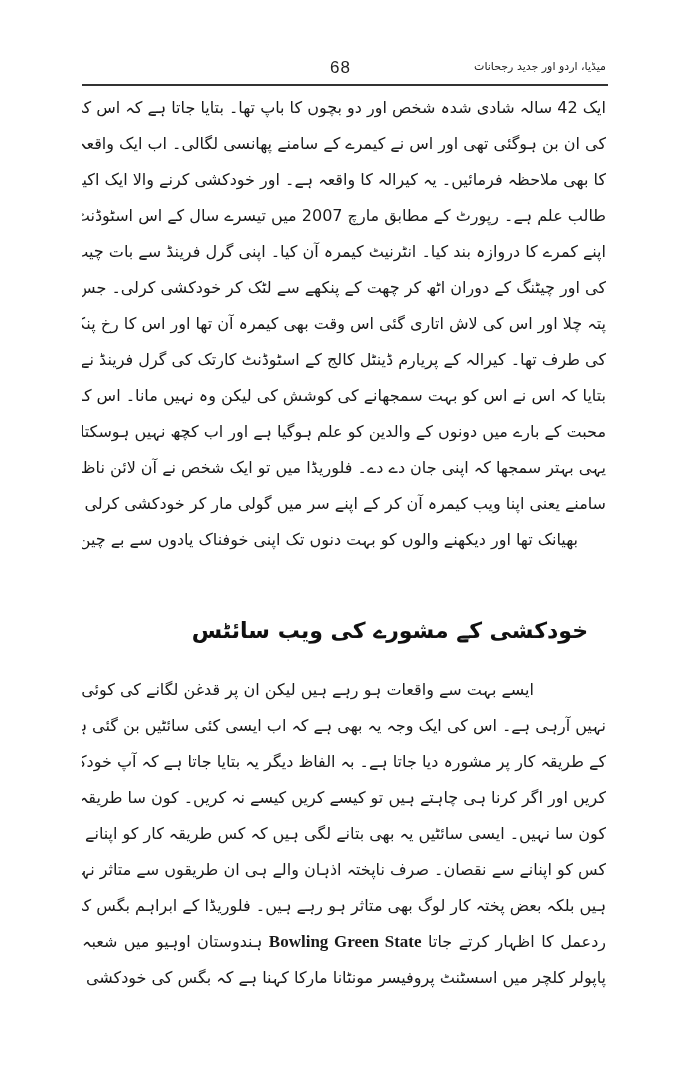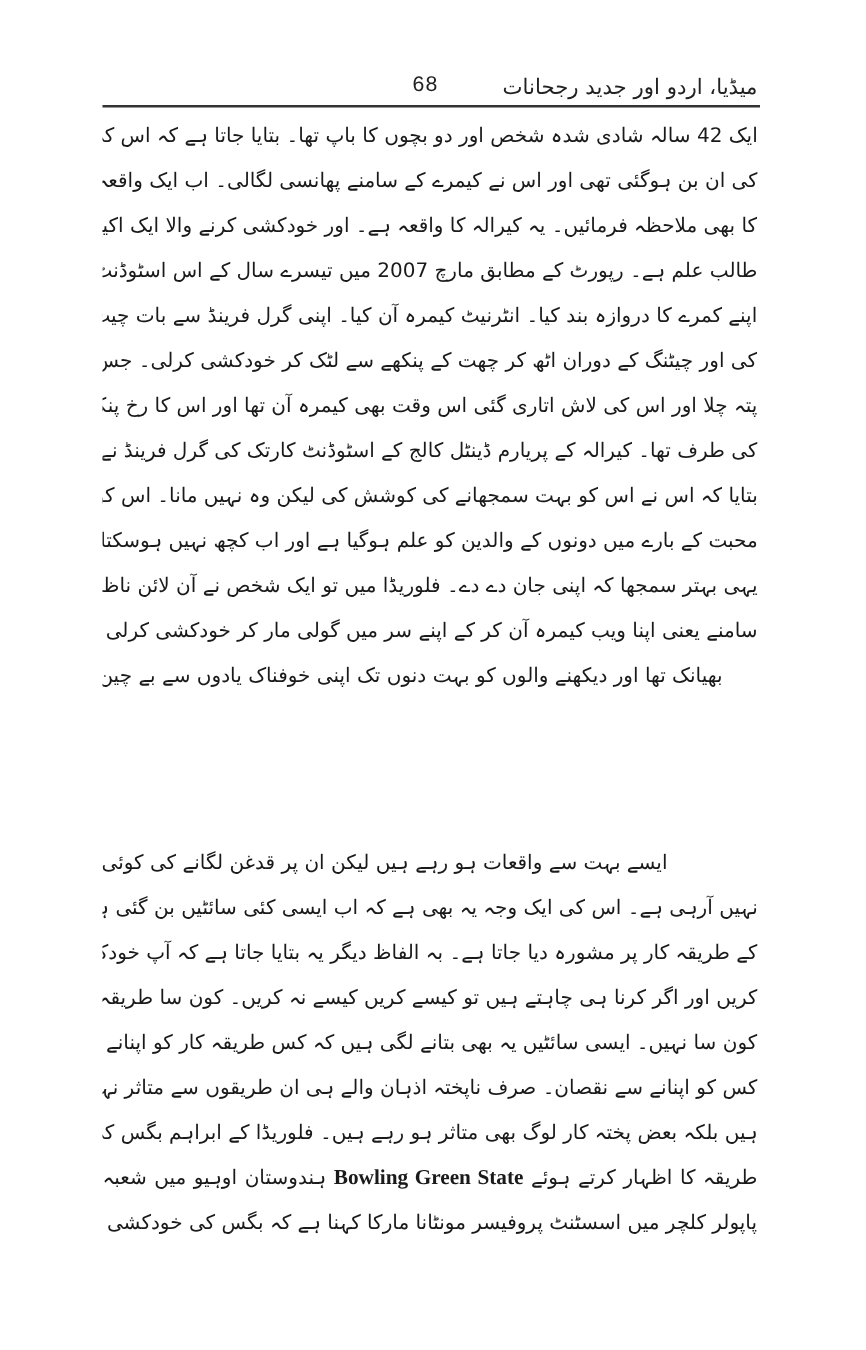--- a/index.html
+++ b/index.html
@@ -25,21 +25,21 @@
     left: 82px;
     width: 524px;
     top: 58px;
     height: 26px;
   }
   .header-title {
     position: absolute;
     right: 0;
     top: 2px;
     direction: rtl;
-    font-size: 17px;
+    font-size: 11px;
     color: #222;
     white-space: nowrap;
     text-align: right;
   }
   .page-number {
     position: absolute;
     left: 248px;
     top: 0;
     font-family: "Liberation Sans", sans-serif;
     font-size: 17px;
@@ -114,30 +114,31 @@
     <div class="line">کی اور چیٹنگ کے دوران اٹھ کر چھت کے پنکھے سے لٹک کر خودکشی کرلی۔ جس وقت لوگوں کو</div>
     <div class="line">پتہ چلا اور اس کی لاش اتاری گئی اس وقت بھی کیمرہ آن تھا اور اس کا رخ پنکھے اور پھندے</div>
     <div class="line">کی طرف تھا۔ کیرالہ کے پریارم ڈینٹل کالج کے اسٹوڈنٹ کارتک کی گرل فرینڈ نے بعد میں</div>
     <div class="line">بتایا کہ اس نے اس کو بہت سمجھانے کی کوشش کی لیکن وہ نہیں مانا۔ اس کو اندیشہ تھا کہ اس کی</div>
     <div class="line">محبت کے بارے میں دونوں کے والدین کو علم ہوگیا ہے اور اب کچھ نہیں ہوسکتا۔ لہٰذا اس نے</div>
     <div class="line">یہی بہتر سمجھا کہ اپنی جان دے دے۔ فلوریڈا میں تو ایک شخص نے آن لائن ناظرین کے</div>
     <div class="line">سامنے یعنی اپنا ویب کیمرہ آن کر کے اپنے سر میں گولی مار کر خودکشی کرلی۔ یہ واقعہ انتہائی</div>
     <div class="line last-indent">بھیانک تھا اور دیکھنے والوں کو بہت دنوں تک اپنی خوفناک یادوں سے بے چین کرتا رہا۔</div>
   </div>
 
+  <div class="section-heading">خودکشی کے مشورے کی ویب سائٹس</div>
 
   <div class="body-text" style="top:672px;">
     <div class="line indent">ایسے بہت سے واقعات ہو رہے ہیں لیکن ان پر قدغن لگانے کی کوئی صورت نظر</div>
     <div class="line">نہیں آرہی ہے۔ اس کی ایک وجہ یہ بھی ہے کہ اب ایسی کئی سائٹیں بن گئی ہیں جہاں خودکشی</div>
     <div class="line">کے طریقہ کار پر مشورہ دیا جاتا ہے۔ بہ الفاظ دیگر یہ بتایا جاتا ہے کہ آپ خودکشی کریں یا نہ</div>
     <div class="line">کریں اور اگر کرنا ہی چاہتے ہیں تو کیسے کریں کیسے نہ کریں۔ کون سا طریقہ زیادہ بہتر ہے</div>
     <div class="line">کون سا نہیں۔ ایسی سائٹیں یہ بھی بتانے لگی ہیں کہ کس طریقہ کار کو اپنانے سے فائدہ ہے اور</div>
     <div class="line">کس کو اپنانے سے نقصان۔ صرف ناپختہ اذہان والے ہی ان طریقوں سے متاثر نہیں</div>
     <div class="line">ہیں بلکہ بعض پختہ کار لوگ بھی متاثر ہو رہے ہیں۔ فلوریڈا کے ابراہم بگس کی خودکشی پر اپنے</div>
     <div class="line">
-      <span>طریقہ کا اظہار کرتے ہوئے</span>
+      <span>ردعمل کا اظہار کرتے جاتا</span>
       <span class="latin">Bowling Green State</span>
       <span>ہندوستان اوہیو میں شعبہ</span>
     </div>
     <div class="line">پاپولر کلچر میں اسسٹنٹ پروفیسر مونٹانا مارکا کہنا ہے کہ بگس کی خودکشی سے اسے کوئی دھچکہ نہیں</div>
   </div>
 
 </div>
 
 </body></html>

